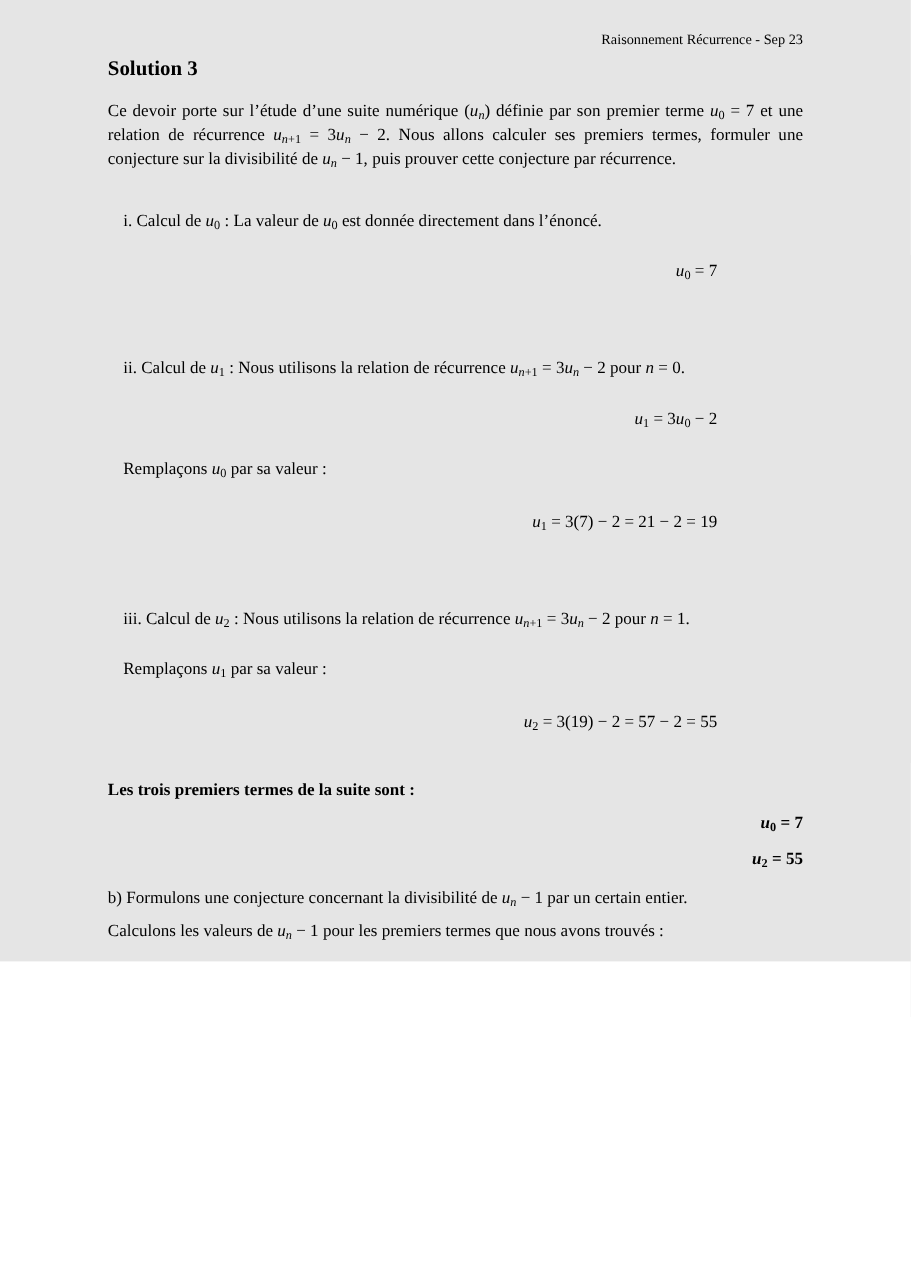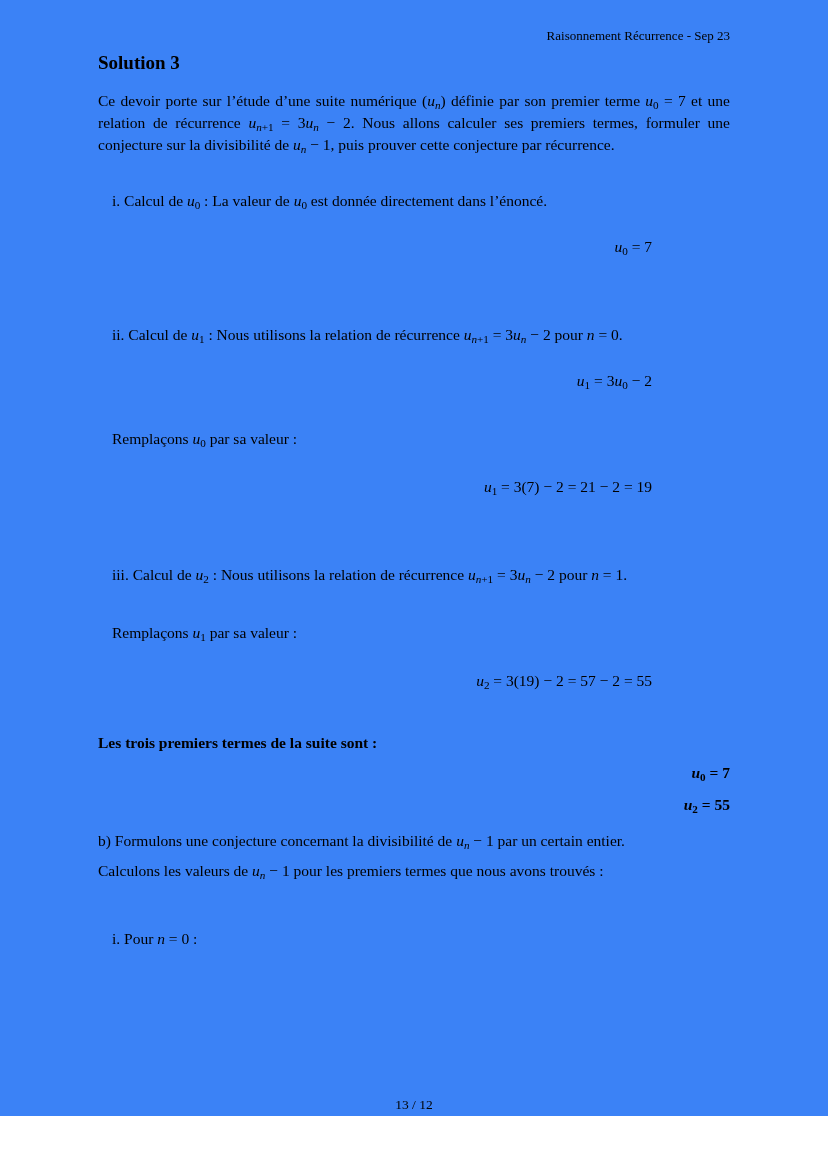--- a/index.html
+++ b/index.html
@@ -5,23 +5,23 @@
   * { margin: 0; padding: 0; box-sizing: border-box; }
   html, body { width: 828px; height: 1171px; }
   body {
     background: #ffffff;
     color: #000000;
     font-family: "Liberation Serif", "DejaVu Serif", serif;
   }
   .page {
     position: relative;
     width: 828px;
-    height: 1116px;
+    height: 874px;
     overflow: hidden;
-    background: #3b82f6;
+    background: #e5e5e5;
   }
   .running-header {
     position: absolute;
     top: 28px;
     right: 98px;
     font-size: 13px;
     line-height: 16px;
   }
   .content {
     margin: 0 98px;
@@ -38,21 +38,21 @@
     text-align: justify;
     margin-bottom: 8px;
   }
   .step { margin-left: 14px; margin-top: 34px; }
   .step-lg { margin-top: 66px; }
   .equation {
     text-align: right;
     margin-top: 24px;
   }
   .step .equation { width: 540px; }
-  .note { margin-top: 36px; }
+  .note { margin-top: 24px; }
   .eq-2 { margin-top: 26px; }
   .summary { margin-top: 40px; font-weight: bold; }
   .summary .equation { margin: 10px 0; width: auto; }
   .summary .equation.first { margin-top: 8px; }
   .part-b-heading { margin-top: 14px; }
   .part-b-text { margin-top: 8px; }
   .step-final { margin-left: 14px; margin-top: 46px; }
   .math { font-style: normal; }
   .math i { font-style: italic; }
   sub { font-size: 0.72em; line-height: 0; vertical-align: -0.25em; }

